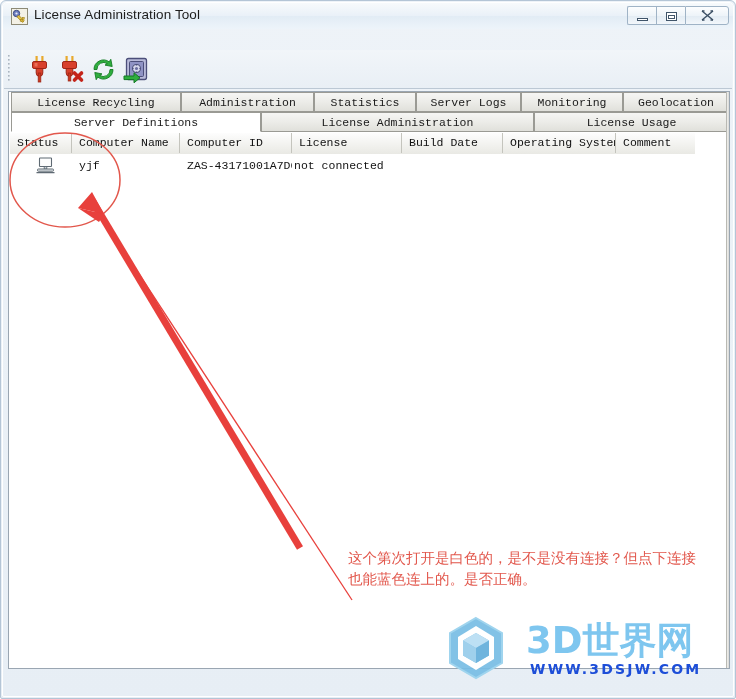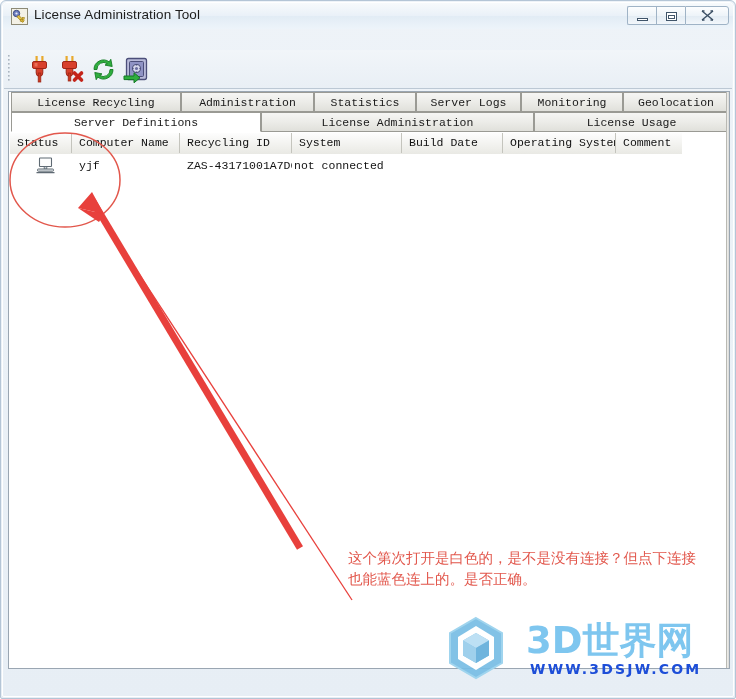--- a/index.html
+++ b/index.html
@@ -213,20 +213,21 @@
     background: #ffffff;
     overflow: hidden;
   }
   #grid-header {
     position: absolute;
     left: 0; top: 0;
     width: 672px;
     height: 21px;
     background: linear-gradient(to bottom, #fdfdfd 0%, #f2f2ef 55%, #e9e9e4 100%);
     border-bottom: 1px solid #a8a8a2;
+    padding-left: 13px;
   }
   .col-head {
     position: absolute;
     top: 0;
     height: 20px;
     line-height: 20px;
     box-sizing: border-box;
     border-right: 1px solid #c4c4bd;
     font-family: "Liberation Mono", "DejaVu Sans Mono", monospace;
     font-size: 11.5px;
@@ -458,22 +459,22 @@
         <div class="tab" style="left:525px;width:195px">License Usage</div>
         <div class="tab" style="left:252px;width:273px">License Administration</div>
       </div>
     </div>
 
     <div id="grid">
 
       <div id="grid-header">
         <div class="col-head" style="left:0px;width:62px">Status</div>
         <div class="col-head" style="left:62px;width:108px">Computer Name</div>
-        <div class="col-head" style="left:170px;width:112px">Recycling ID</div>
-        <div class="col-head" style="left:282px;width:110px">System</div>
+        <div class="col-head" style="left:170px;width:112px">Computer ID</div>
+        <div class="col-head" style="left:282px;width:110px">License</div>
         <div class="col-head" style="left:392px;width:101px">Build Date</div>
         <div class="col-head" style="left:493px;width:113px">Operating System</div>
         <div class="col-head" style="left:606px;width:112px;border-right:none">Comment</div>
       </div>
 
       <div id="grid-body">
         <div class="grid-row">
 
           <svg id="status-cell-icon" viewBox="0 0 19 17">
             <rect x="3.5" y="1" width="12" height="8.5" rx="0.6" fill="#fdfdfd" stroke="#5f6a73" stroke-width="1.1"></rect>

